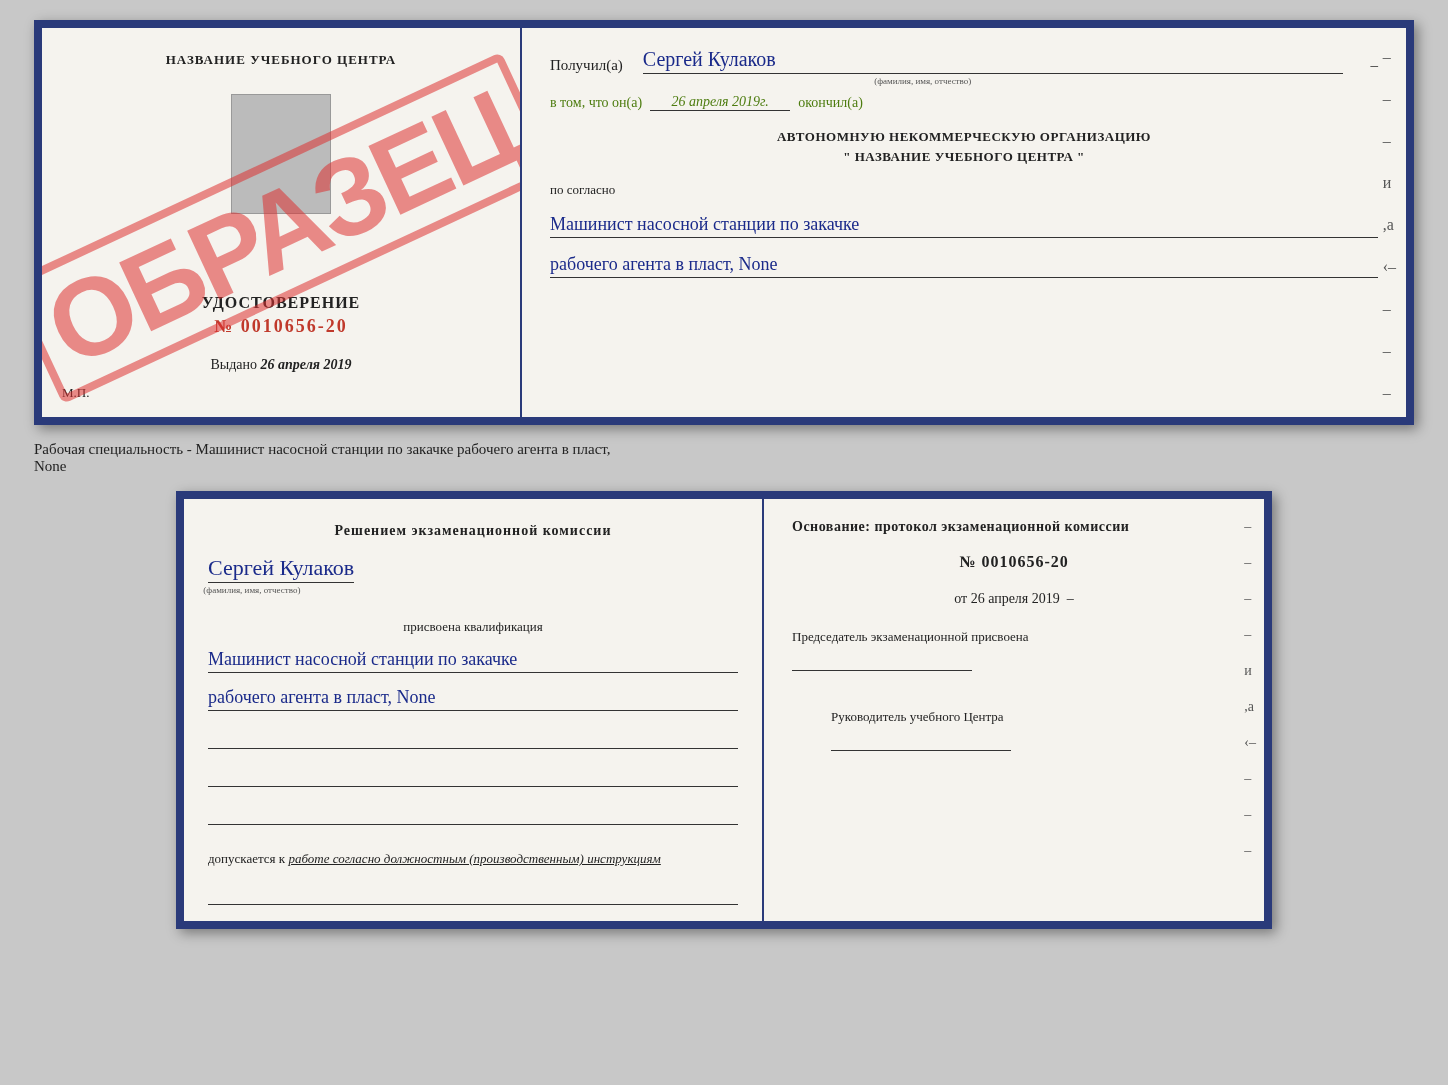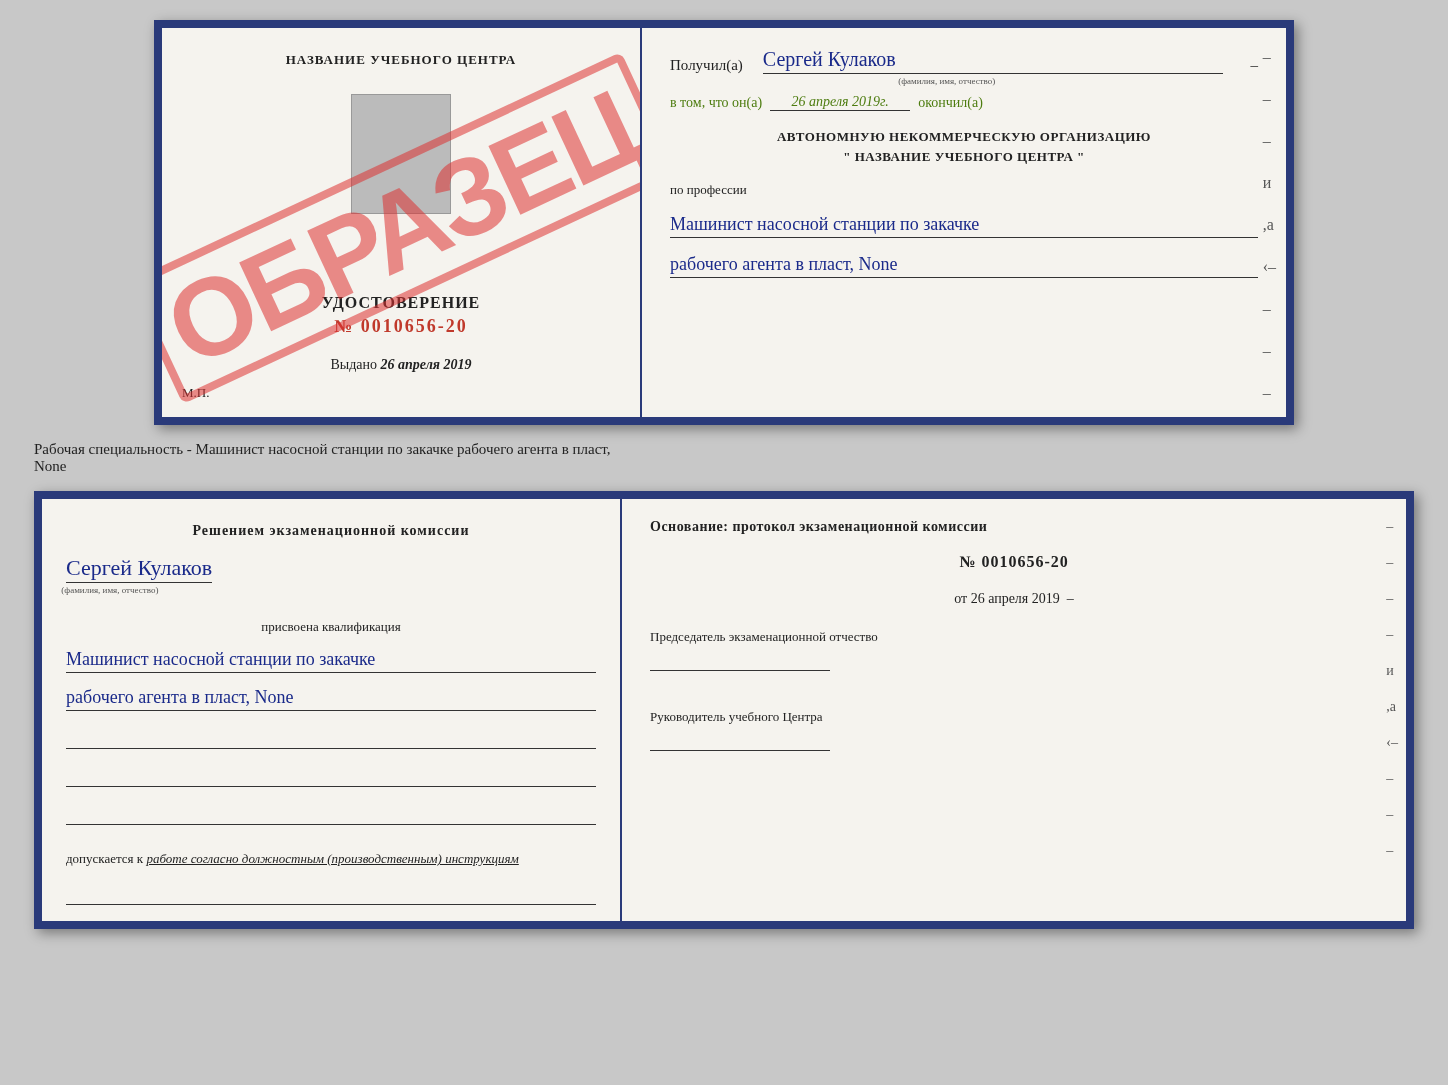--- a/index.html
+++ b/index.html
@@ -11,21 +11,21 @@
       display: flex;
       flex-direction: column;
       align-items: center;
       padding: 20px;
       gap: 16px;
     }
 
     
     .document-top {
       display: flex;
-      width: 1140px;
+      width: 1380px;
       background: #f5f3ee;
       border: 8px solid #2a3a7a;
       box-shadow: 4px 4px 12px rgba(0,0,0,0.4);
       position: relative;
     }
 
     .doc-left {
       width: 480px;
       border-right: 2px solid #2a3a7a;
       padding: 24px 20px 16px 20px;
@@ -222,21 +222,21 @@
     .caption {
       width: 1380px;
       font-size: 15px;
       color: #222;
       background: transparent;
     }
 
     
     .document-bottom {
       display: flex;
-      width: 1380px;
+      width: 1096px;
       background: #f5f3ee;
       border: 8px solid #2a3a7a;
       box-shadow: 4px 4px 12px rgba(0,0,0,0.4);
     }
 
     .doc-bottom-left {
       width: 580px;
       border-right: 2px solid #2a3a7a;
       padding: 24px 24px 16px 24px;
       display: flex;
@@ -351,20 +351,21 @@
       height: 20px;
       width: 180px;
       margin-top: 6px;
       display: block;
     }
 
     .rukovoditel-block {
       font-size: 13px;
       color: #222;
       margin-top: 12px;
+      margin-left: 39px;
     }
 
     .right-dashes-bottom {
       position: absolute;
       right: 8px;
       top: 20px;
       display: flex;
       flex-direction: column;
       gap: 20px;
       font-size: 14px;
@@ -424,21 +425,21 @@
       <span>в том, что он(а)</span>
       <span class="vtom-date">26 апреля 2019г.</span>
       <span class="okonchil">окончил(а)</span>
     </div>
 
     <div class="org-block">
       <div>АВТОНОМНУЮ НЕКОММЕРЧЕСКУЮ ОРГАНИЗАЦИЮ</div>
       <div class="org-name-quotes">" НАЗВАНИЕ УЧЕБНОГО ЦЕНТРА "</div>
     </div>
 
-    <div class="po-professii">по профессии</div>
+    <div class="po-professii">по согласно</div>
     <span class="profession-line">Машинист насосной станции по закачке</span>
     <span class="profession-line">рабочего агента в пласт, None</span>
   </div>
 </div>
 
 <div class="caption">
   <span>Рабочая специальность - Машинист насосной станции по закачке рабочего агента в пласт,</span><br>
   <span>None</span>
 </div>
 
@@ -488,21 +489,21 @@
 
     <div class="protocol-number">№ 0010656-20</div>
 
     <div class="ot-date">
       <span>от</span>
       <span>26 апреля 2019</span>
       &nbsp;–
     </div>
 
     <div class="predsedatel-block">
-      <span>Председатель экзаменационной отчество</span>
+      <span>Председатель экзаменационной присвоена</span>
       <span class="sign-line" style="display:block;"></span>
     </div>
 
     <div class="rukovoditel-block" style="margin-top:24px;">
       <span>Руководитель учебного Центра</span>
       <span class="sign-line" style="display:block;"></span>
     </div>
   </div>
 </div>
 

